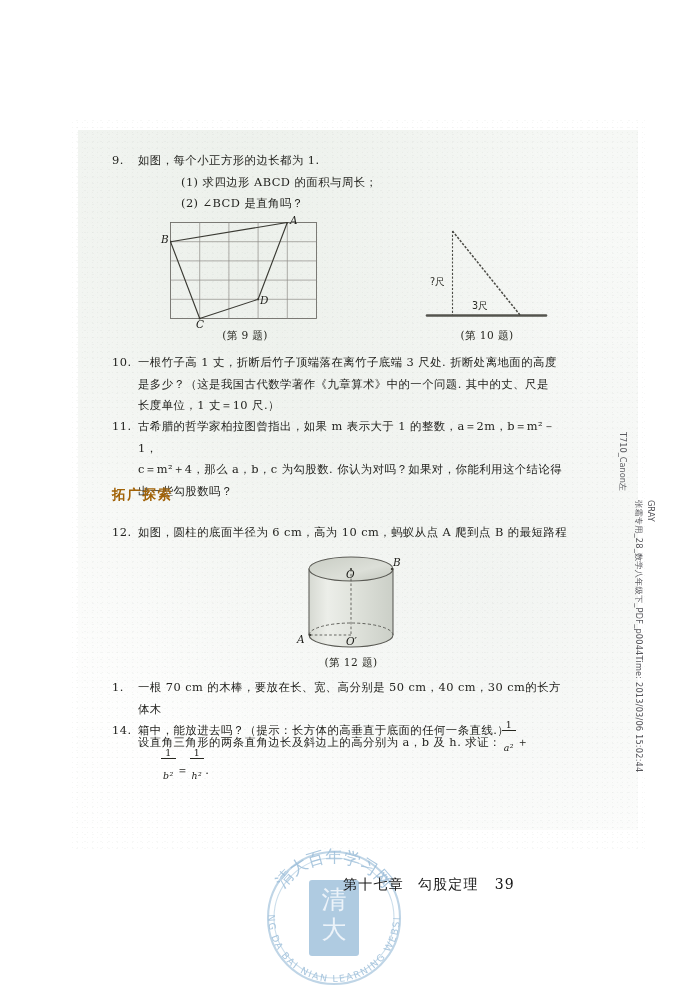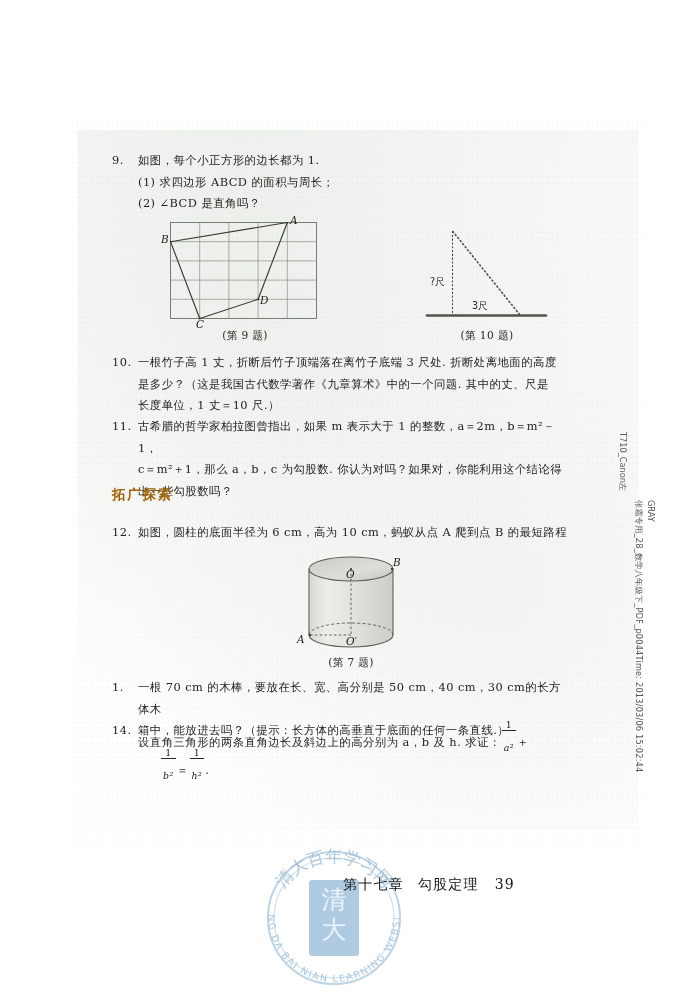--- a/index.html
+++ b/index.html
@@ -68,21 +68,21 @@
     top: 0;
     width: 24px;
     text-align: left;
     font-family: "DejaVu Serif", serif;
   }
   .prob .body {
     margin-left: 26px;
     display: block;
   }
   .sub {
-    margin-left: 26px;
+    margin-left: 69px;
     display: block;
   }
   .mi { font-style: italic; font-family: "DejaVu Serif", serif; }
 
   .section-head {
     position: absolute;
     font-family: "DejaVu Sans", "Liberation Sans", sans-serif;
     font-weight: bold;
     font-size: 13.6px;
     letter-spacing: 1.6px;
@@ -260,21 +260,21 @@
     <div class="prob" style="left:112px; top:352px; width:455px;">
       <span class="num">10.</span>
       <span class="body">一根竹子高 1 丈，折断后竹子顶端落在离竹子底端 3 尺处. 折断处离地面的高度</span>
       <span class="body">是多少？（这是我国古代数学著作《九章算术》中的一个问题. 其中的丈、尺是</span>
       <span class="body">长度单位，1 丈＝10 尺.）</span>
     </div>
 
     <div class="prob" style="left:112px; top:416px; width:455px;">
       <span class="num">11.</span>
       <span class="body">古希腊的哲学家柏拉图曾指出，如果 m 表示大于 1 的整数，a＝2m，b＝m²－1，</span>
-      <span class="body">c＝m²＋1，那么 a，b，c 为勾股数. 你认为对吗？如果对，你能利用这个结论得</span>
+      <span class="body">c＝m²＋4，那么 a，b，c 为勾股数. 你认为对吗？如果对，你能利用这个结论得</span>
       <span class="body">出一些勾股数吗？</span>
     </div>
 
     <div class="section-head" style="left:112px; top:486px;">拓广探索</div>
 
     <div class="prob" style="left:112px; top:522px; width:455px;">
       <span class="num">12.</span>
       <span class="body">如图，圆柱的底面半径为 6 cm，高为 10 cm，蚂蚁从点 A 爬到点 B 的最短路程</span>
     </div>
 
@@ -306,21 +306,21 @@
 
         <circle cx="48" cy="13" r="1.1" fill="#3f3f39"></circle>
         <circle cx="89" cy="13" r="1.2" fill="#3f3f39"></circle>
         <circle cx="7" cy="79" r="1.2" fill="#3f3f39"></circle>
       </svg>
       <span class="lbl" style="left:43px; top:12px;">O</span>
       <span class="lbl" style="left:90px; top:0px;">B</span>
       <span class="lbl" style="left:-6px; top:77px;">A</span>
       <span class="lbl" style="left:43px; top:79px;">O′</span>
     </div>
-    <div class="fig-cap" style="left:286px; top:656px; width:130px;">(第 7 题)</div>
+    <div class="fig-cap" style="left:286px; top:656px; width:130px;">(第 12 题)</div>
 
     <div class="prob" style="left:112px; top:677px; width:460px;">
       <span class="num">1.</span>
       <span class="body">一根 70 cm 的木棒，要放在长、宽、高分别是 50 cm，40 cm，30 cm的长方体木</span>
       <span class="body">箱中，能放进去吗？（提示：长方体的高垂直于底面的任何一条直线.）</span>
     </div>
 
     <div class="prob" style="left:112px; top:720px; width:470px;">
       <span class="num">14.</span>
       <span class="body"><span>设直角三角形的两条直角边长及斜边上的高分别为 a，b 及 h. 求证：</span><span class="frac"><span class="t">1</span><span class="b mi">a²</span></span><span>＋</span></span>

